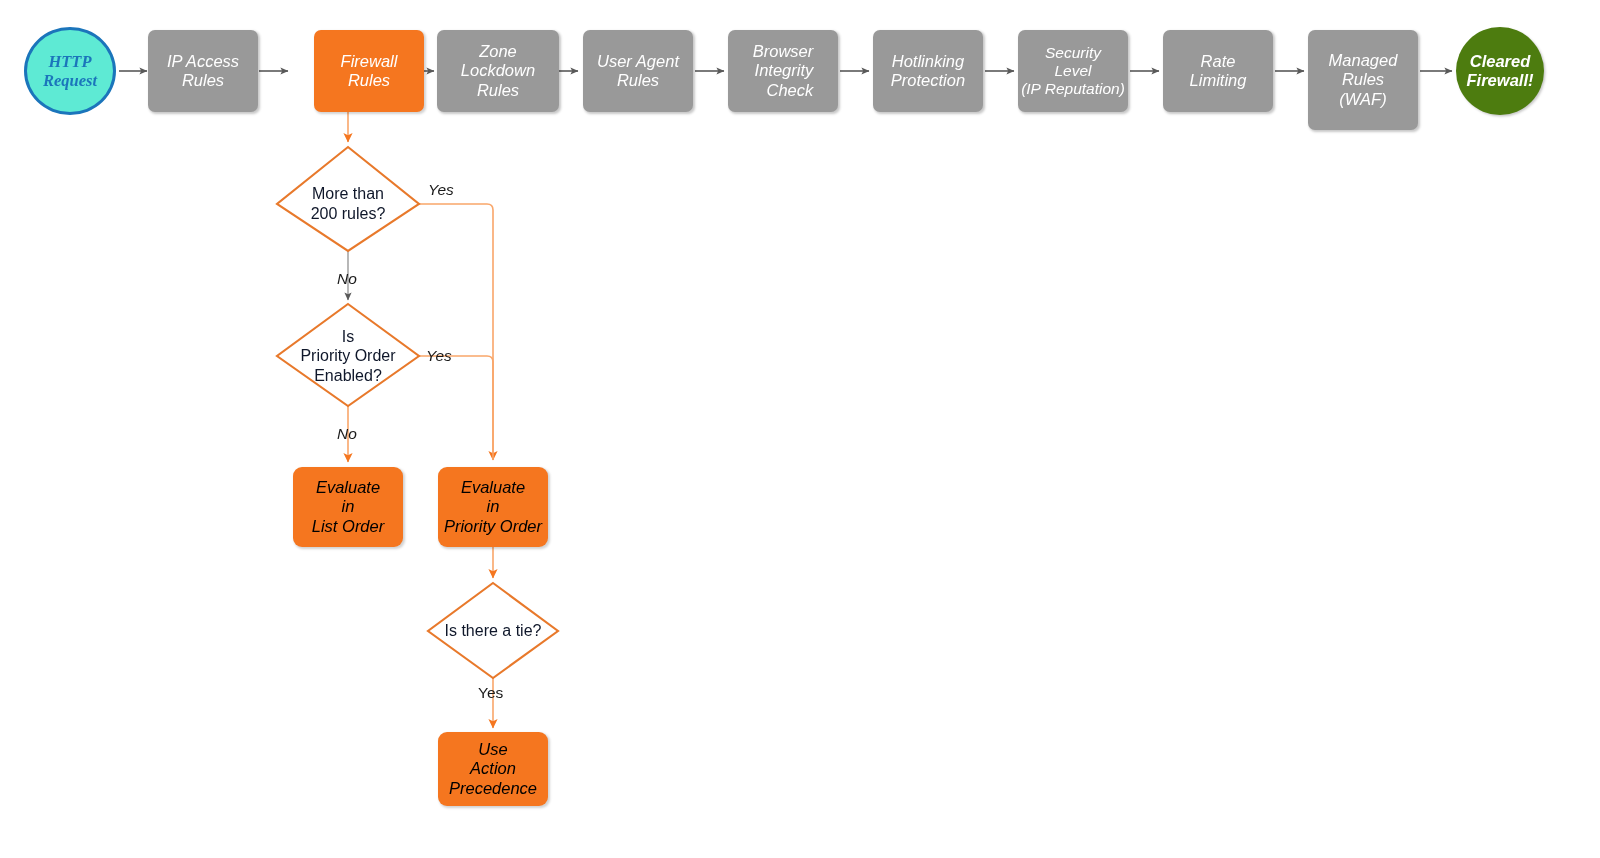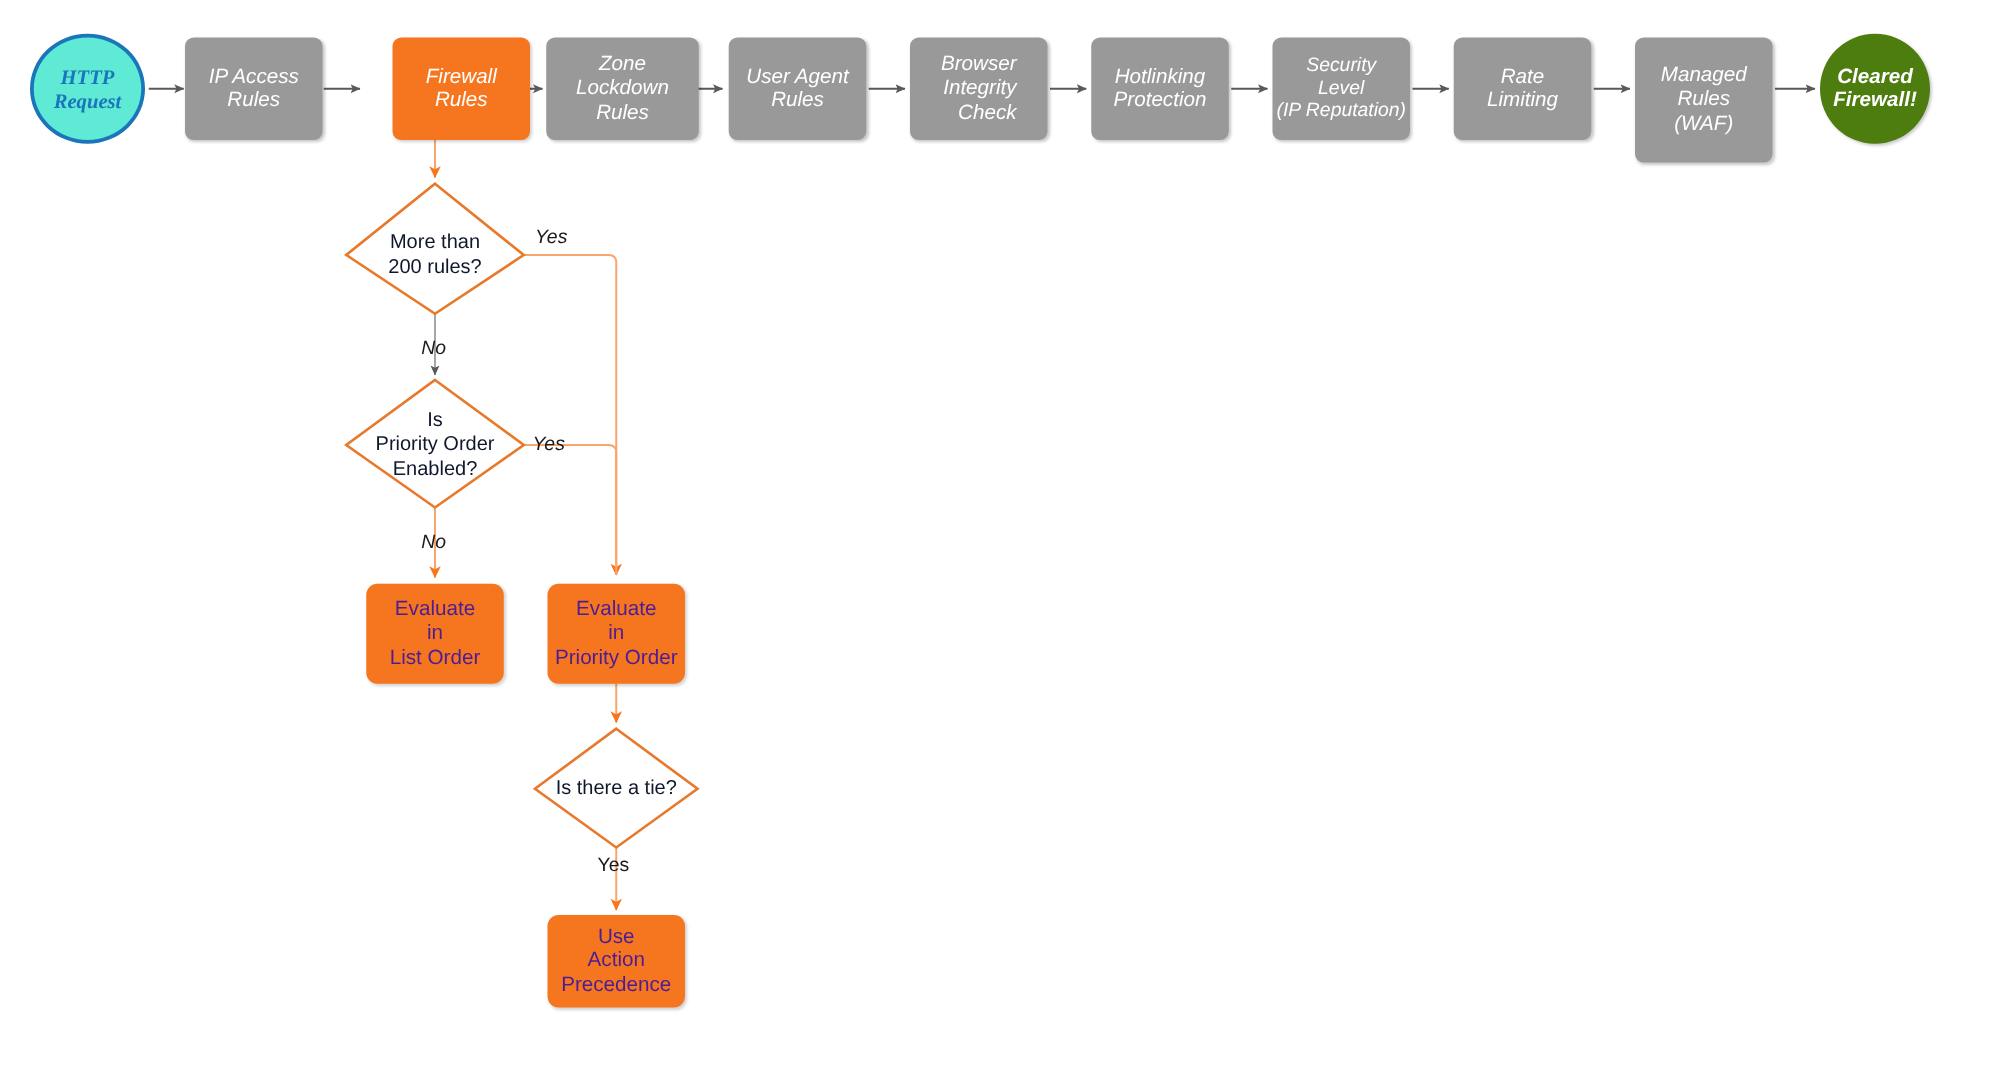--- a/index.html
+++ b/index.html
@@ -59,21 +59,22 @@
   }
   .terminator.end {
     background: #4d7c0f;
     color: #ffffff;
     box-shadow: 1.5px 1.5px 2.5px rgba(0,0,0,0.22);
   }
   
   .result {
     background: #f5761f;
     border-radius: 9px;
-    color: #4c1d95;
+    color: #000000;
+    font-style: italic;
     font-size: 16.5px;
     box-shadow: 1.5px 1.5px 2.5px rgba(0,0,0,0.18);
   }
   
   .diamond-label {
     position: absolute;
     display: flex;
     align-items: center;
     justify-content: center;
     text-align: center;

